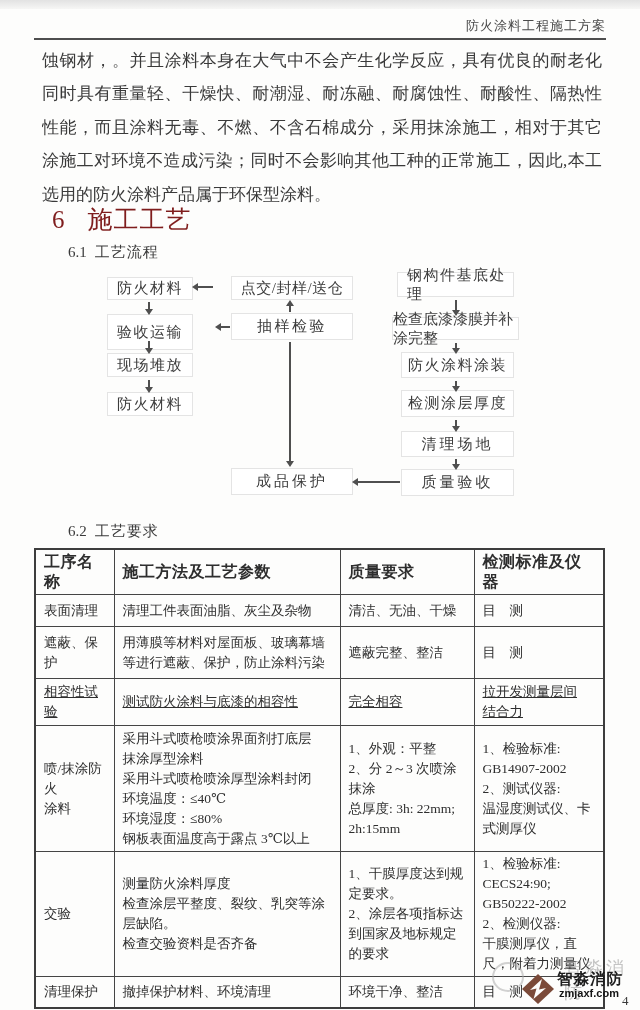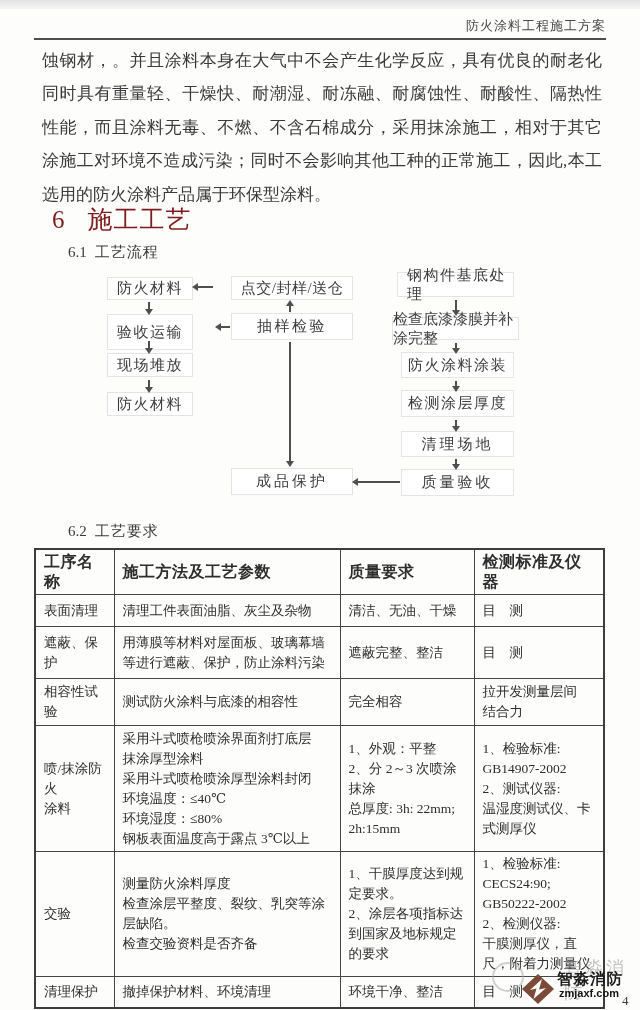--- a/index.html
+++ b/index.html
@@ -148,21 +148,21 @@
       <td>清洁、无油、干燥</td>
       <td>目　测</td>
     </tr>
     <tr style="height:52px;">
       <td>遮蔽、保护</td>
       <td>用薄膜等材料对屋面板、玻璃幕墙
 等进行遮蔽、保护，防止涂料污染</td>
       <td>遮蔽完整、整洁</td>
       <td>目　测</td>
     </tr>
-    <tr style="height:47px;">
+    <tr style="height:47px;text-decoration:underline;">
       <td>相容性试验</td>
       <td>测试防火涂料与底漆的相容性</td>
       <td>完全相容</td>
       <td>拉开发测量层间
 结合力</td>
     </tr>
     <tr style="height:126px;">
       <td>喷/抹涂防火
 涂料</td>
       <td>采用斗式喷枪喷涂界面剂打底层

